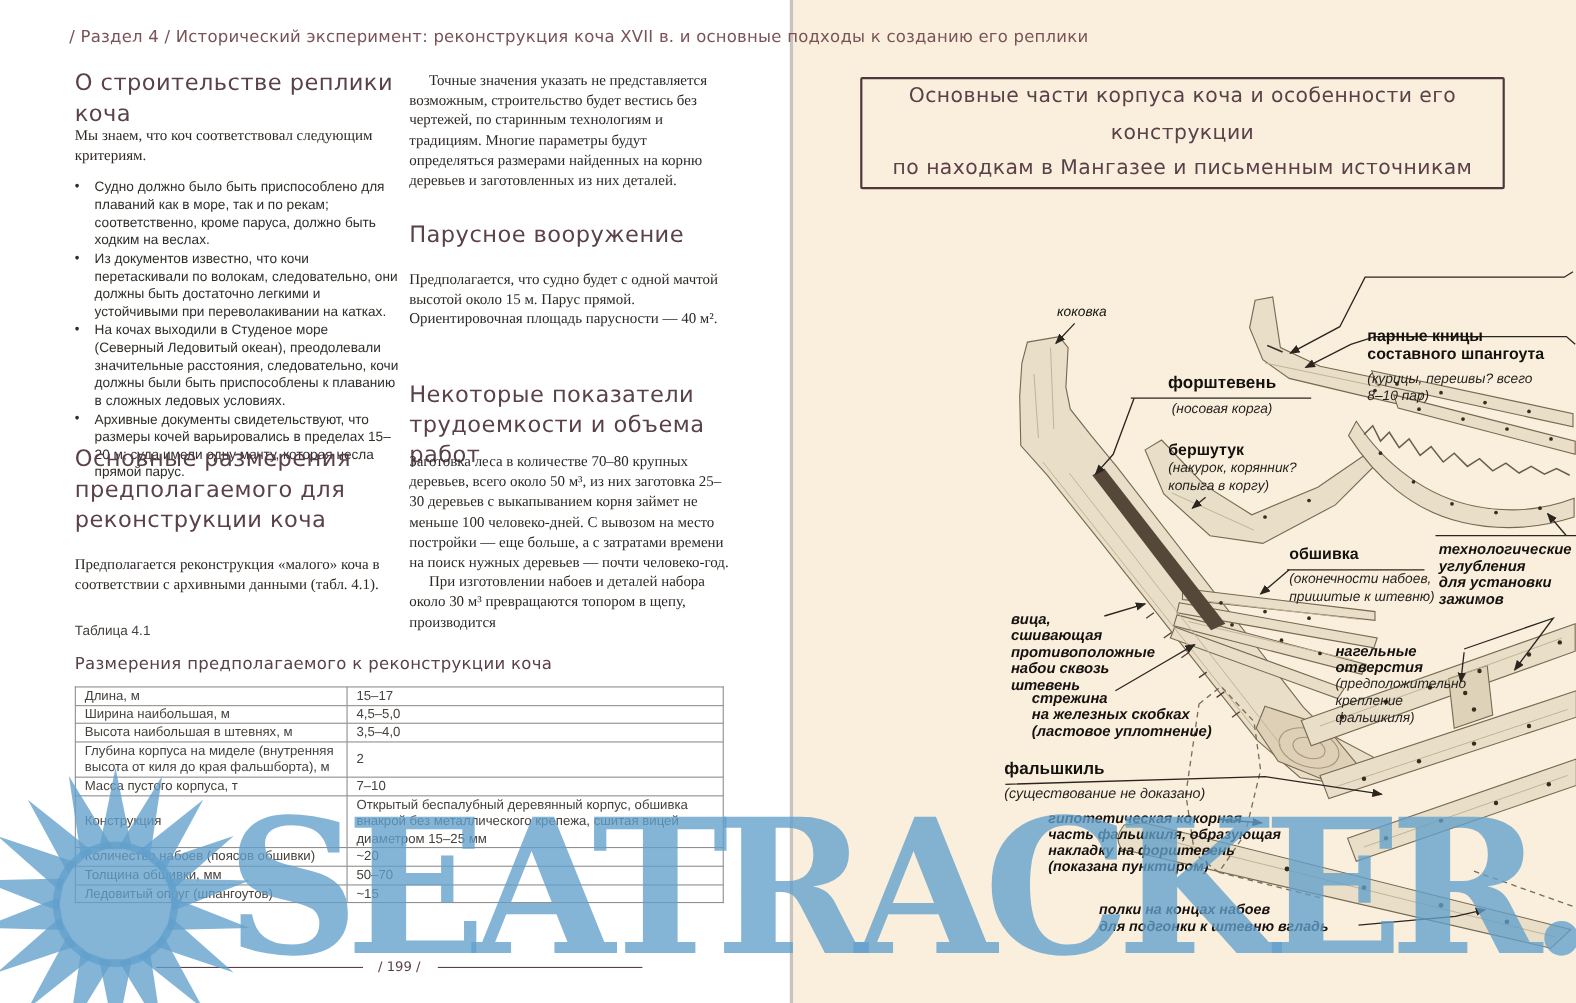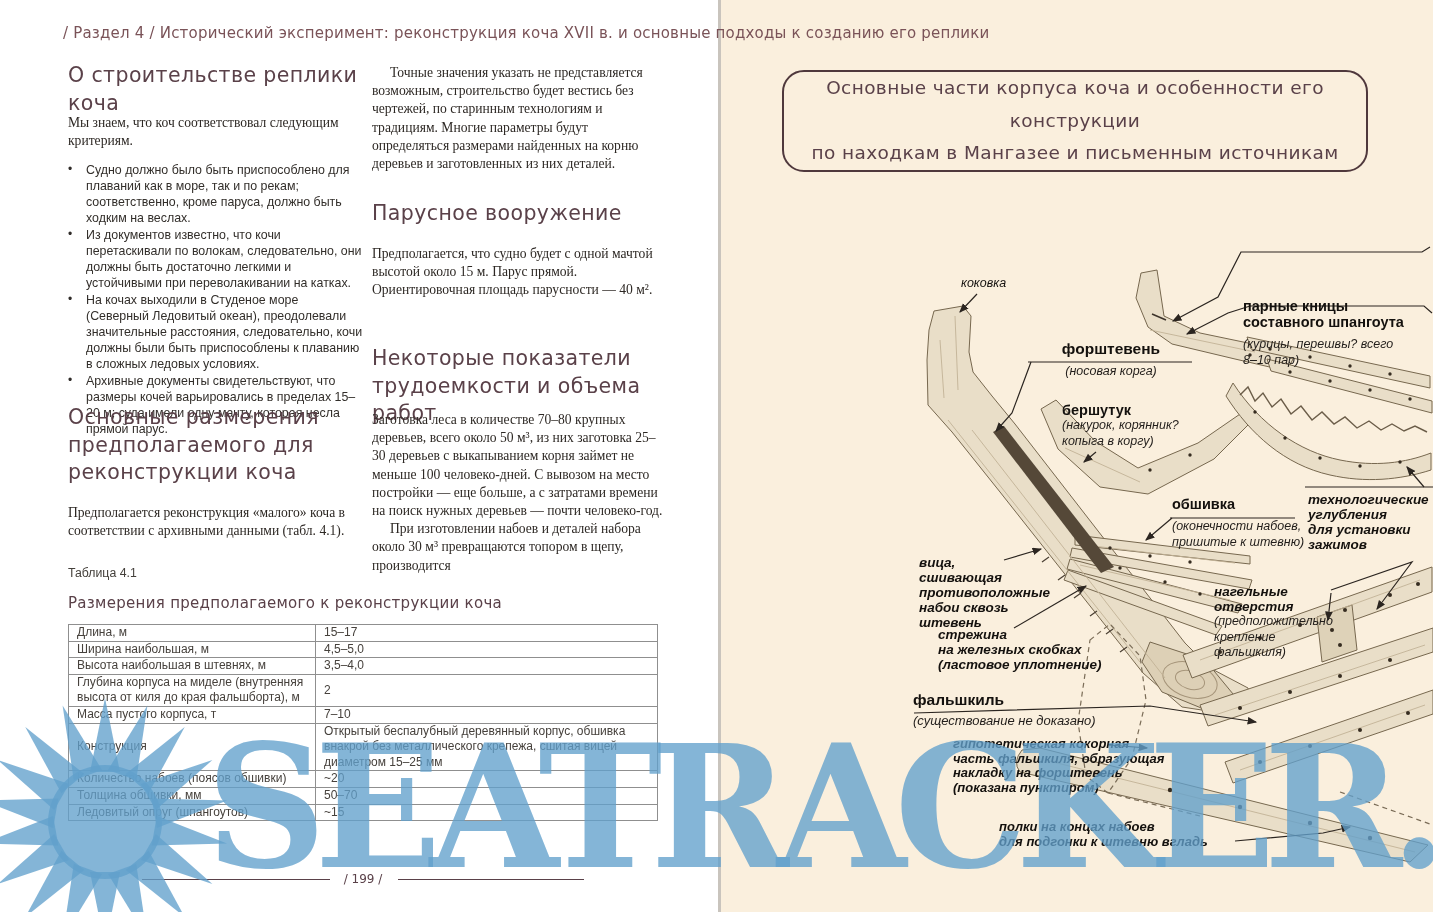--- a/index.html
+++ b/index.html
@@ -27,21 +27,21 @@
   .tbl-caption { font-size:12.3px; color:#44403b; }
   .tbl-title { font-size:15px; margin-top:14px; letter-spacing:.3px; }
   table.dims { border-collapse:collapse; width:100%; margin-top:12px; }
   table.dims td { border:1px solid #8f8f8f; font-size:12px; color:#46413c; padding:0 8px; line-height:1.3; vertical-align:middle; }
   table.dims td.c1 { width:247px; }
 
   .footer { left:0; top:872px; width:721px; height:20px; }
   .footer-line { position:absolute; top:7px; height:1px; background:#5a4149; }
   .footer-num { position:absolute; left:328px; width:70px; text-align:center; font-size:12px; }
 
-  .title-box { left:782px; top:70px; width:586px; height:102px; border:2px solid #4f383c; border-radius:22px;
+  .title-box { left:782px; top:70px; width:586px; height:102px; border:2px solid #4f383c; border-radius:2px;
     display:flex; align-items:center; justify-content:center; text-align:center; }
   .title-box .t { font-size:18.5px; line-height:1.75; letter-spacing:.4px; }
 
   svg.art { position:absolute; left:722px; top:0; width:711px; height:912px; }
 
   .lab { position:absolute; font-family:"Liberation Sans",sans-serif; color:#14110e; }
   .lab .t { display:block; line-height:1.12; white-space:pre-line; }
   .lab .s { display:block; font-style:italic; font-weight:400; font-size:12.5px; line-height:1.25; color:#221e1b; white-space:pre-line; }
   .b16 { font-weight:bold; font-size:15.5px; }
   .b15 { font-weight:bold; font-size:14.5px; }

